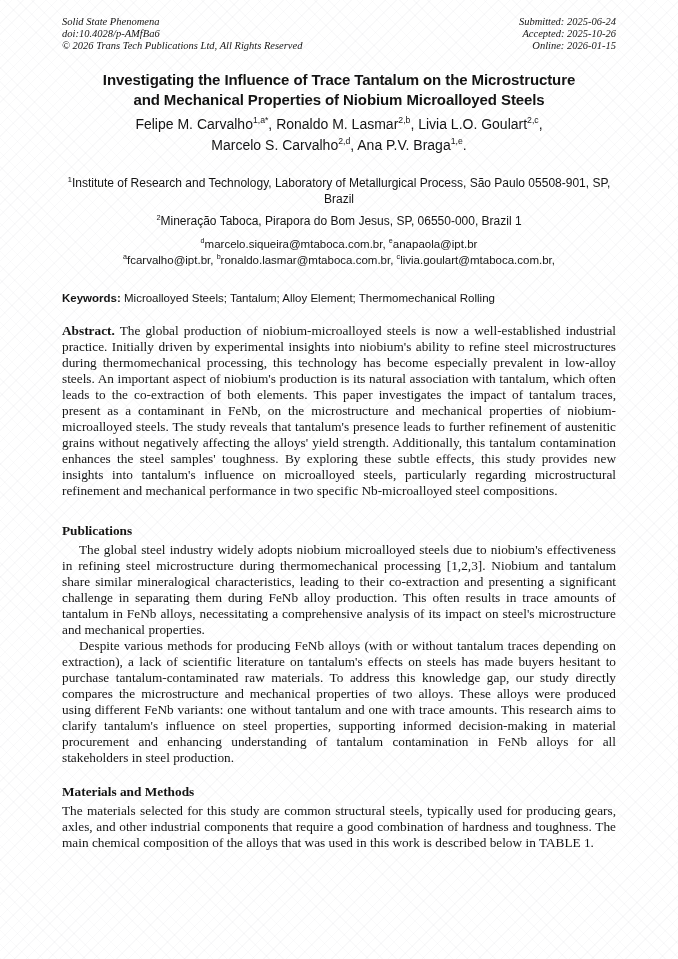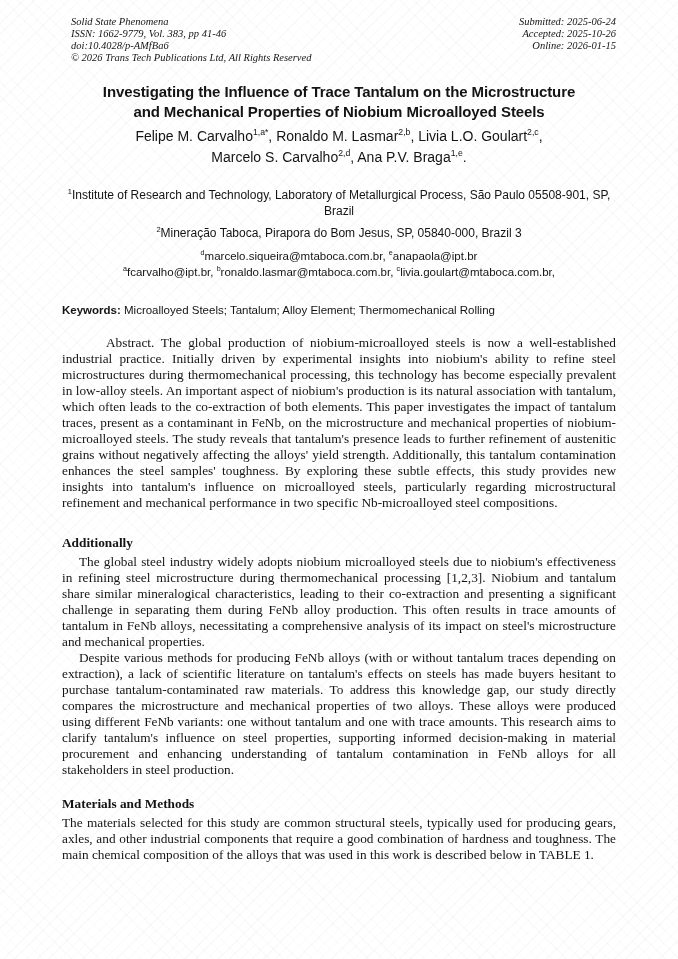--- a/index.html
+++ b/index.html
@@ -18,21 +18,21 @@
     position:absolute;inset:0;
     background-image:
       repeating-linear-gradient(135deg, rgba(120,120,140,0.045) 0 1px, transparent 1px 8px),
       repeating-linear-gradient(45deg, rgba(120,120,140,0.035) 0 1px, transparent 1px 10px);
     pointer-events:none;
   }
   .content{position:relative;}
   
   .jheader{
     display:flex;justify-content:space-between;align-items:flex-start;
-    font-style:italic;font-size:10.5px;line-height:12px;margin-left:9px;
+    font-style:italic;font-size:10.5px;line-height:12px;
   }
   .jheader .right{text-align:right;}
   
   .title{
     font-family:"Liberation Sans", sans-serif;
     font-weight:bold;font-size:15px;line-height:20px;
     text-align:center;letter-spacing:-0.1px;
     max-width:562px;margin:18px auto 0 auto;
     text-wrap:balance;
   }
@@ -60,21 +60,21 @@
     font-family:"Liberation Sans", sans-serif;
     font-size:11.5px;line-height:15px;
     margin-top:23px;
   }
   .keywords .lbl{font-weight:bold;}
   
   .abstract{
     margin:17px 0 0 0;
     font-size:13.3px;line-height:16px;text-align:justify;
   }
-  .abstract .lbl{font-weight:normal;margin-left:44px;}
+  .abstract .lbl{font-weight:bold;}
   h2.shead{
     font-size:13.3px;line-height:16px;font-weight:bold;
     margin:24px 0 0 0;
   }
   h2.shead.mm{margin-top:18px;}
   p.body{
     margin:3px 0 0 0;
     font-size:13.3px;line-height:16px;text-align:justify;
   }
   p.body + p.body{margin-top:0;}
@@ -83,51 +83,50 @@
 </head>
 <body>
 
 <div class="page">
   <div class="pattern"></div>
   <div class="content">
 
     <div class="jheader">
       <div class="left">
         <div>Solid State Phenomena</div>
-        <div>ISSN: 1662-9779, Vol. 383, pp 41-46</div>
         <div>doi:10.4028/p-AMfBa6</div>
         <div>© 2026 Trans Tech Publications Ltd, All Rights Reserved</div>
       </div>
       <div class="right">
         <div>Submitted: 2025-06-24</div>
         <div>Accepted: 2025-10-26</div>
         <div>Online: 2026-01-15</div>
       </div>
     </div>
 
     <div class="title">Investigating the Influence of Trace Tantalum on the Microstructure and Mechanical Properties of Niobium Microalloyed Steels</div>
 
     <div class="authors">
       <div><span><span>Felipe M. Carvalho</span><sup>1,a*</sup><span>, </span></span><span><span>Ronaldo M. Lasmar</span><sup>2,b</sup><span>, </span></span><span><span>Livia L.O. Goulart</span><sup>2,c</sup><span>,</span></span></div>
       <div><span><span>Marcelo S. Carvalho</span><sup>2,d</sup><span>, </span></span><span><span>Ana P.V. Braga</span><sup>1,e</sup><span>.</span></span></div>
     </div>
 
     <div class="affil affil1"><sup>1</sup><span>Institute of Research and Technology, Laboratory of Metallurgical Process, São Paulo 05508-901, SP, Brazil</span></div>
-    <div class="affil affil2"><sup>2</sup><span>Mineração Taboca, Pirapora do Bom Jesus, SP, 05840-000, Brazil 3</span></div>
+    <div class="affil affil2"><sup>2</sup><span>Mineração Taboca, Pirapora do Bom Jesus, SP, 06550-000, Brazil 1</span></div>
 
     <div class="emails">
       <div><span><sup>d</sup><span>marcelo.siqueira@mtaboca.com.br</span><span>, </span></span><span><sup>e</sup><span>anapaola@ipt.br</span><span></span></span></div>
       <div><span><sup>a</sup><span>fcarvalho@ipt.br</span><span>, </span></span><span><sup>b</sup><span>ronaldo.lasmar@mtaboca.com.br</span><span>, </span></span><span><sup>c</sup><span>livia.goulart@mtaboca.com.br</span><span>,</span></span></div>
     </div>
 
     <div class="keywords"><span class="lbl">Keywords:</span><span> Microalloyed Steels; Tantalum; Alloy Element; Thermomechanical Rolling</span></div>
 
     <p class="abstract"><span class="lbl">Abstract.</span><span> The global production of niobium-microalloyed steels is now a well-established industrial practice. Initially driven by experimental insights into niobium's ability to refine steel microstructures during thermomechanical processing, this technology has become especially prevalent in low-alloy steels. An important aspect of niobium's production is its natural association with tantalum, which often leads to the co-extraction of both elements. This paper investigates the impact of tantalum traces, present as a contaminant in FeNb, on the microstructure and mechanical properties of niobium-microalloyed steels. The study reveals that tantalum's presence leads to further refinement of austenitic grains without negatively affecting the alloys' yield strength. Additionally, this tantalum contamination enhances the steel samples' toughness. By exploring these subtle effects, this study provides new insights into tantalum's influence on microalloyed steels, particularly regarding microstructural refinement and mechanical performance in two specific Nb-microalloyed steel compositions.</span></p>
 
-    <h2 class="shead">Additionally</h2>
+    <h2 class="shead">Publications</h2>
     <p class="body indent">The global steel industry widely adopts niobium microalloyed steels due to niobium's effectiveness in refining steel microstructure during thermomechanical processing [1,2,3]. Niobium and tantalum share similar mineralogical characteristics, leading to their co-extraction and presenting a significant challenge in separating them during FeNb alloy production. This often results in trace amounts of tantalum in FeNb alloys, necessitating a comprehensive analysis of its impact on steel's microstructure and mechanical properties.</p>
     <p class="body indent">Despite various methods for producing FeNb alloys (with or without tantalum traces depending on extraction), a lack of scientific literature on tantalum's effects on steels has made buyers hesitant to purchase tantalum-contaminated raw materials. To address this knowledge gap, our study directly compares the microstructure and mechanical properties of two alloys. These alloys were produced using different FeNb variants: one without tantalum and one with trace amounts. This research aims to clarify tantalum's influence on steel properties, supporting informed decision-making in material procurement and enhancing understanding of tantalum contamination in FeNb alloys for all stakeholders in steel production.</p>
 
     <h2 class="shead mm">Materials and Methods</h2>
     <p class="body">The materials selected for this study are common structural steels, typically used for producing gears, axles, and other industrial components that require a good combination of hardness and toughness. The main chemical composition of the alloys that was used in this work is described below in TABLE 1.</p>
 
   </div>
 </div>
 
 </body></html>

